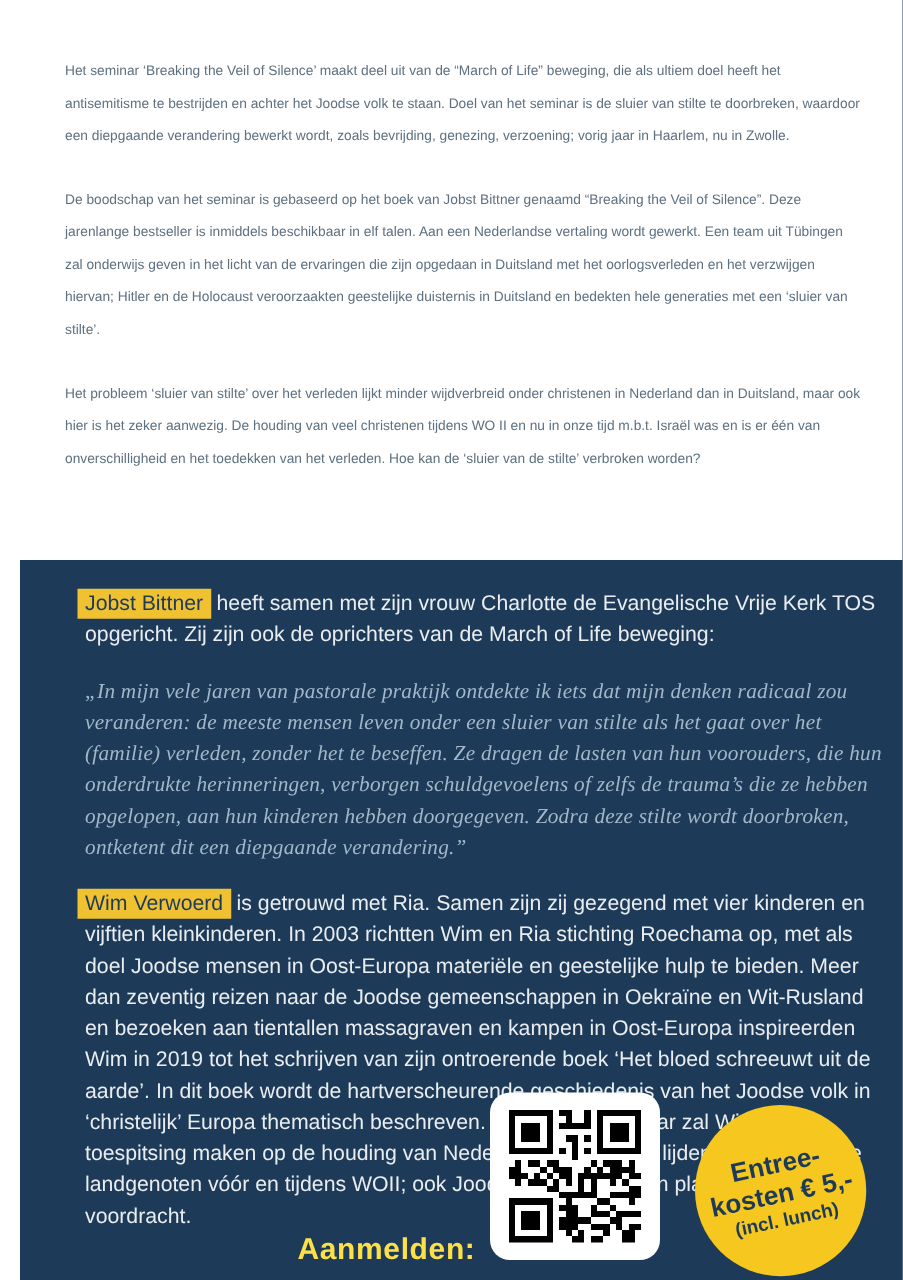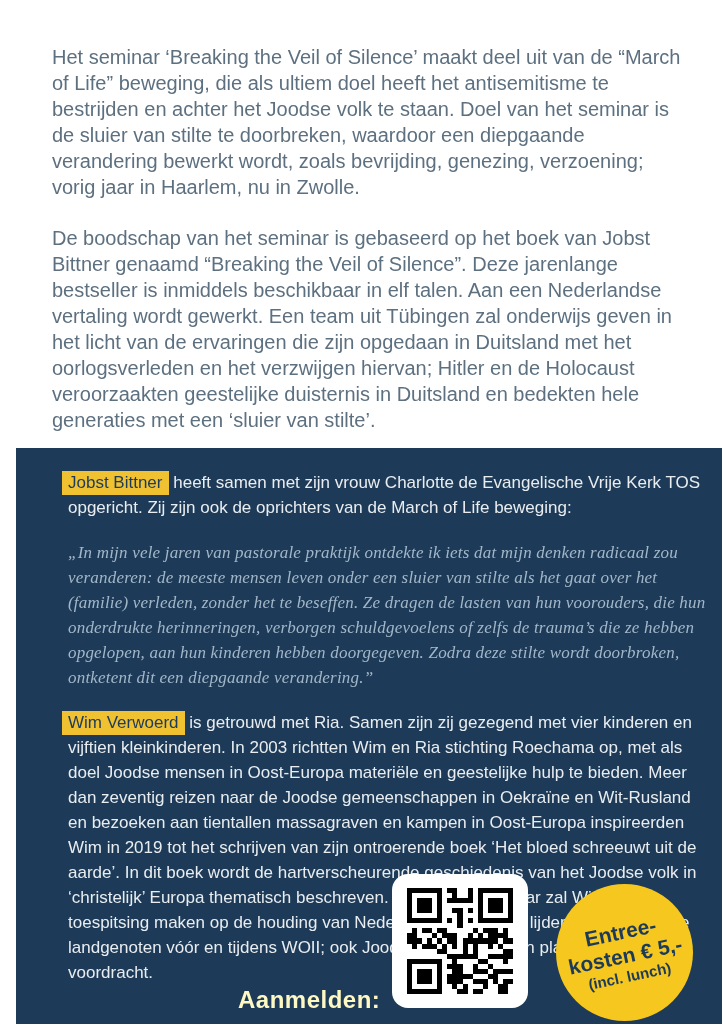--- a/index.html
+++ b/index.html
@@ -4,21 +4,21 @@
 <style>
   html,body{margin:0;padding:0;}
   body{
     width:722px;height:1024px;position:relative;overflow:hidden;
     background:#ffffff;
     font-family:"Liberation Sans","DejaVu Sans",sans-serif;
   }
   
   .intro{
     position:absolute;left:52px;top:44px;width:638px;
-    color:#5d7080;font-size:20px;line-height:26px;
+    color:#5d7080;font-size:11px;line-height:26px;
   }
   .intro p{margin:0 0 25px 0;}
   
   .band{
     position:absolute;left:16px;top:432px;width:722px;height:592px;
     background:#1d3b58;color:#e9edf0;margin-top:16px;
   }
   .band-inner{
     position:absolute;left:52px;top:22px;width:640px;
     font-size:17px;line-height:25px;
@@ -27,21 +27,21 @@
   .hl{
     background:#f0c232;color:#1d3b58;
     padding:2px 6px 3px 6px;margin-left:-6px;
   }
   .quote{
     color:#a3b7c9;font-style:italic;letter-spacing:.2px;font-family:Liberation Serif, serif;
   }
   
   .signup{
     position:absolute;left:222px;top:538px;
-    color:#fef9c3;font-size:24px;font-weight:bold;letter-spacing:.5px;
+    color:#fde047;font-size:24px;font-weight:bold;letter-spacing:.5px;
   }
   .qr-card{
     position:absolute;left:376px;top:426px;width:136px;height:134px;
     background:#ffffff;border-radius:16px;
     display:flex;align-items:center;justify-content:center;
   }
   .qr-card svg{display:block;}
   .badge{
     position:absolute;left:540px;top:436px;width:137px;height:137px;
     background:#f6c71f;border-radius:50%;

